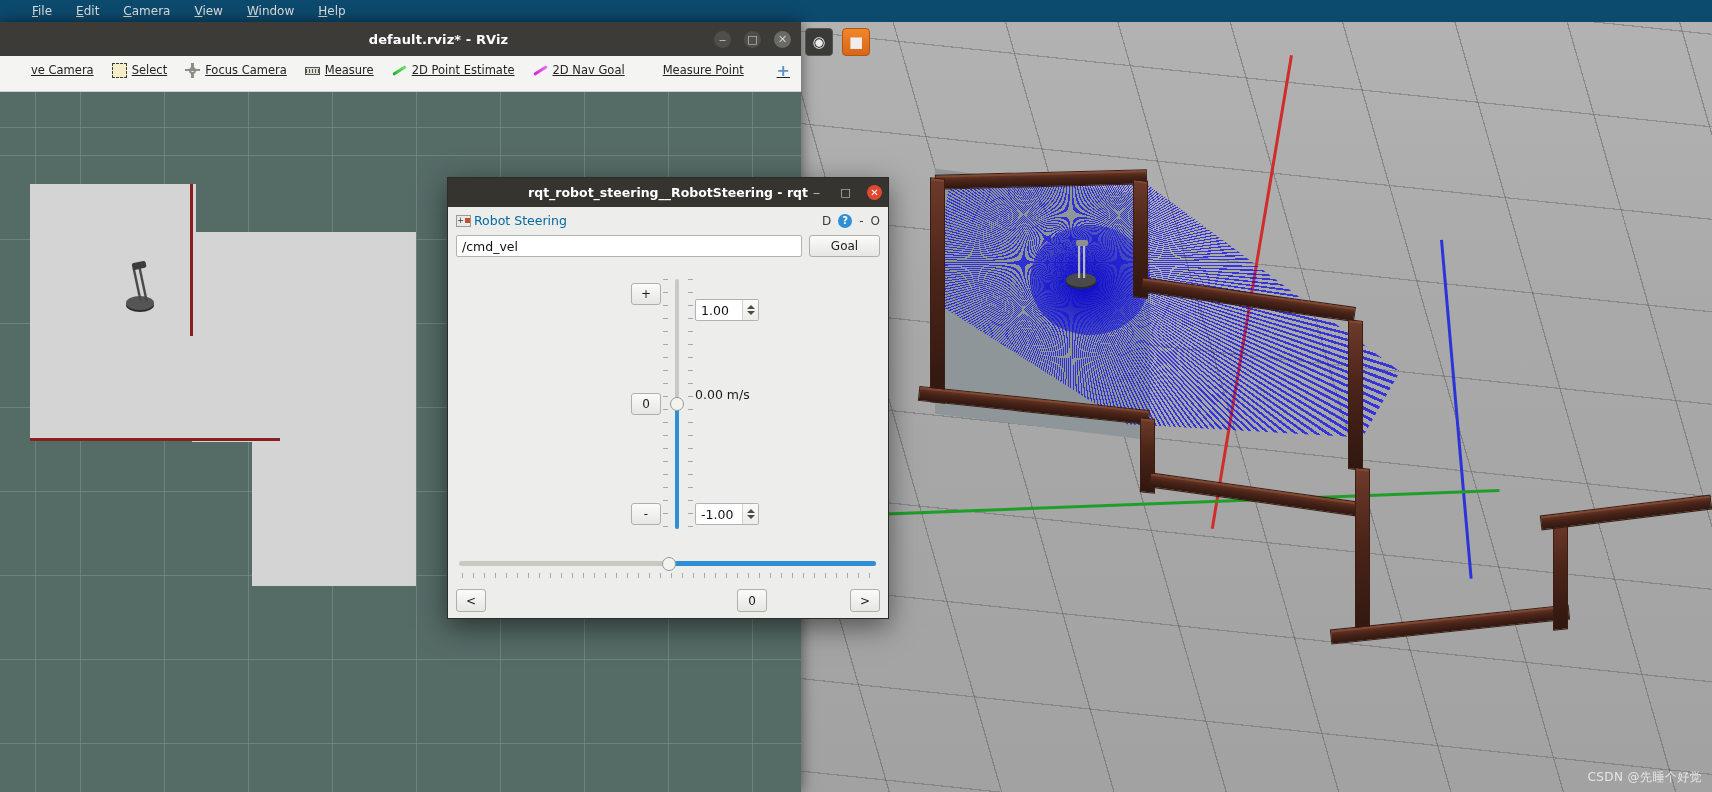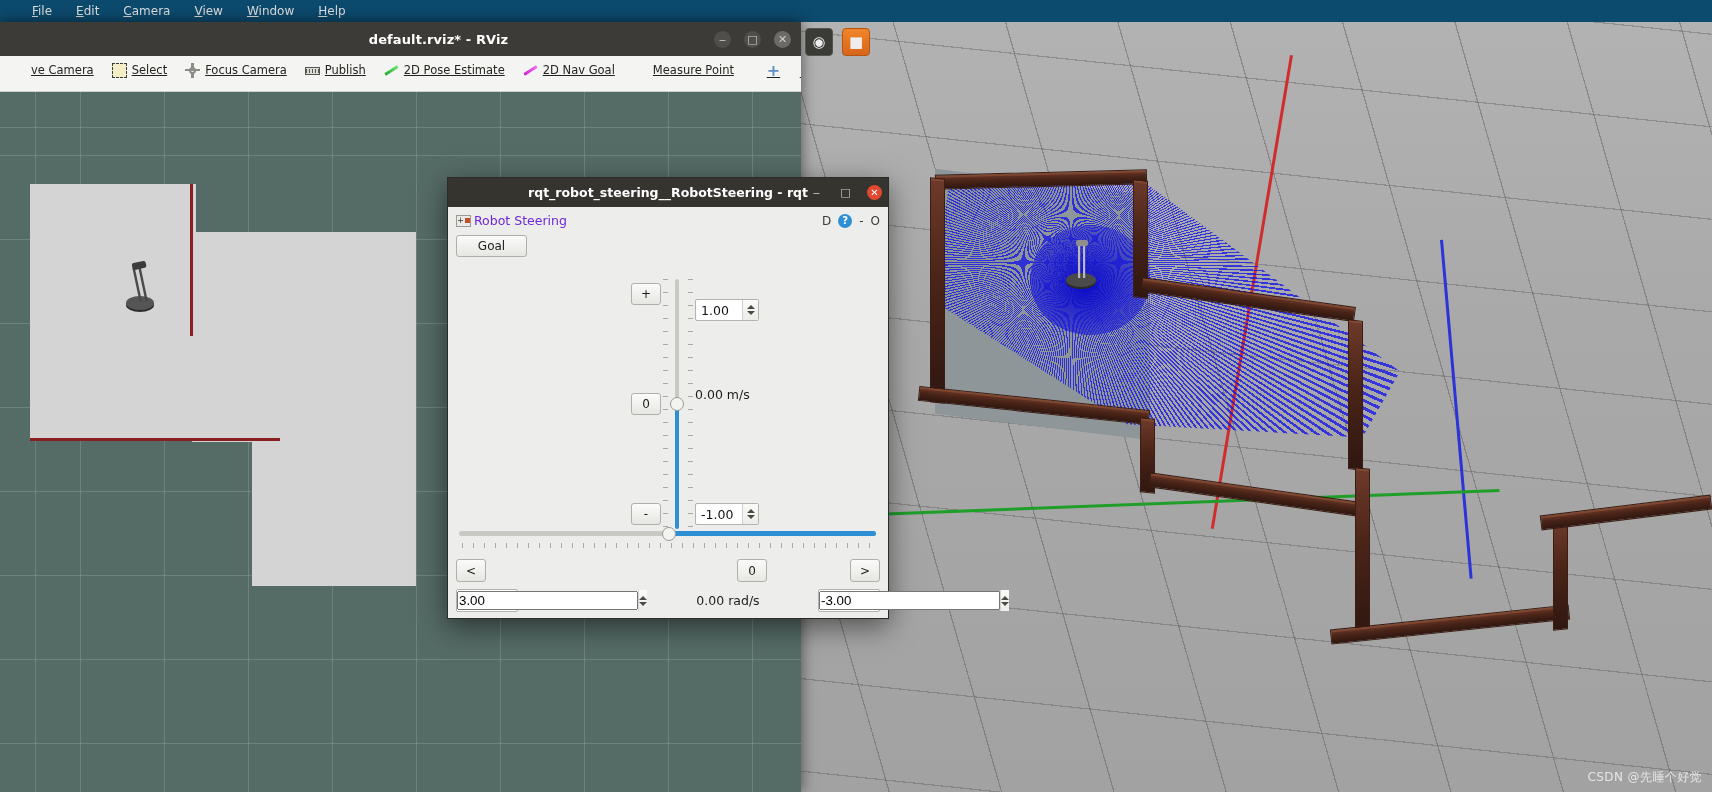--- a/index.html
+++ b/index.html
@@ -233,21 +233,21 @@
   .rqt-body { flex: 1; padding: 5px 8px 6px 8px; display: flex; flex-direction: column; }
   .rqt-header {
     display: flex; align-items: center; gap: 3px; margin-bottom: 6px; height: 17px;
   }
   .hdr-pin {
     width: 15px; height: 12px; background: #e9e9e6; border: 1px solid #9a9a94;
     display: flex; align-items: center; justify-content: center; gap: 1px;
     font-size: 8px; color: #333; line-height: 1;
   }
   .hdr-pin .dot { width: 5px; height: 5px; background: #c05030; display: inline-block; }
-  .rqt-header-title { font-size: 12.5px; color: #6d28d9; flex: 1; }
+  .rqt-header-title { font-size: 12.5px; color: #0369a1; flex: 1; }
   .hdr-right { display: flex; align-items: center; gap: 7px; font-size: 12px; color: #3b3b36; }
   .hdr-q {
     width: 14px; height: 14px; border-radius: 50%; background: #2f8fd4; color: #fff;
     font-size: 10px; line-height: 14px; text-align: center; font-weight: bold;
   }
 
   .topic-row { display: flex; gap: 7px; margin-bottom: 10px; }
   .topic-input {
     flex: 1; height: 22px; border: 1px solid #b4b4ae; background: #fff;
     border-radius: 2px; font-size: 12.5px; padding: 0 5px; color: #111;
@@ -459,25 +459,25 @@
         <span>Select</span>
       </div>
       <div class="tb-item">
         <span class="tb-ico ico-focus">
             <span class="ico-focus-dot"></span>
           </span>
         <span>Focus Camera</span>
       </div>
       <div class="tb-item">
         <span class="tb-ico ico-measure"></span>
-        <span>Publish</span>
+        <span>Measure</span>
       </div>
       <div class="tb-item">
         <span class="tb-ico ico-arrow-green"></span>
-        <span>2D Pose Estimate</span>
+        <span>2D Point Estimate</span>
       </div>
       <div class="tb-item">
         <span class="tb-ico ico-arrow-magenta"></span>
         <span>2D Nav Goal</span>
       </div>
       <div class="tb-item">
         <span class="tb-ico"><span class="ico-pin"></span></span>
         <span>Measure Point</span>
       </div>
       <div class="tb-sep"></div>
@@ -536,20 +536,21 @@
         <span class="rqt-header-title">Robot Steering</span>
         <span class="hdr-right">
           <span>D</span>
           <span class="hdr-q">?</span>
           <span>-</span>
           <span>O</span>
         </span>
       </div>
 
       <div class="topic-row">
+        <input class="topic-input" type="text" value="/cmd_vel" style="">
         <button class="stop-btn">Goal</button>
       </div>
 
       <div class="lin-area">
         <button class="btn-sm btn-plus">+</button>
         <button class="btn-sm btn-zero">0</button>
         <button class="btn-sm btn-minus">-</button>
 
         <div class="vtick-col vtick-left"></div>
         <div class="vtick-col vtick-right"></div>
@@ -581,34 +582,17 @@
         <div class="hslider-handle"></div>
         <div class="hticks"></div>
       </div>
 
       <div class="ang-row">
         <button class="btn-arrow">&lt;</button>
         <button class="btn-center">0</button>
         <button class="btn-arrow">&gt;</button>
       </div>
 
-      <div class="ang-row2">
-        <div class="spin-inline">
-          <input type="text" value="3.00" style="">
-          <span class="spin-arrows">
-              <i class="up"></i>
-              <i class="dn"></i>
-            </span>
-        </div>
-        <div class="ang-readout">0.00 rad/s</div>
-        <div class="spin-inline">
-          <input type="text" value="-3.00" style="">
-          <span class="spin-arrows">
-              <i class="up"></i>
-              <i class="dn"></i>
-            </span>
-        </div>
-      </div>
 
     </div>
   </div>
 
 </div>
 
 </body></html>

